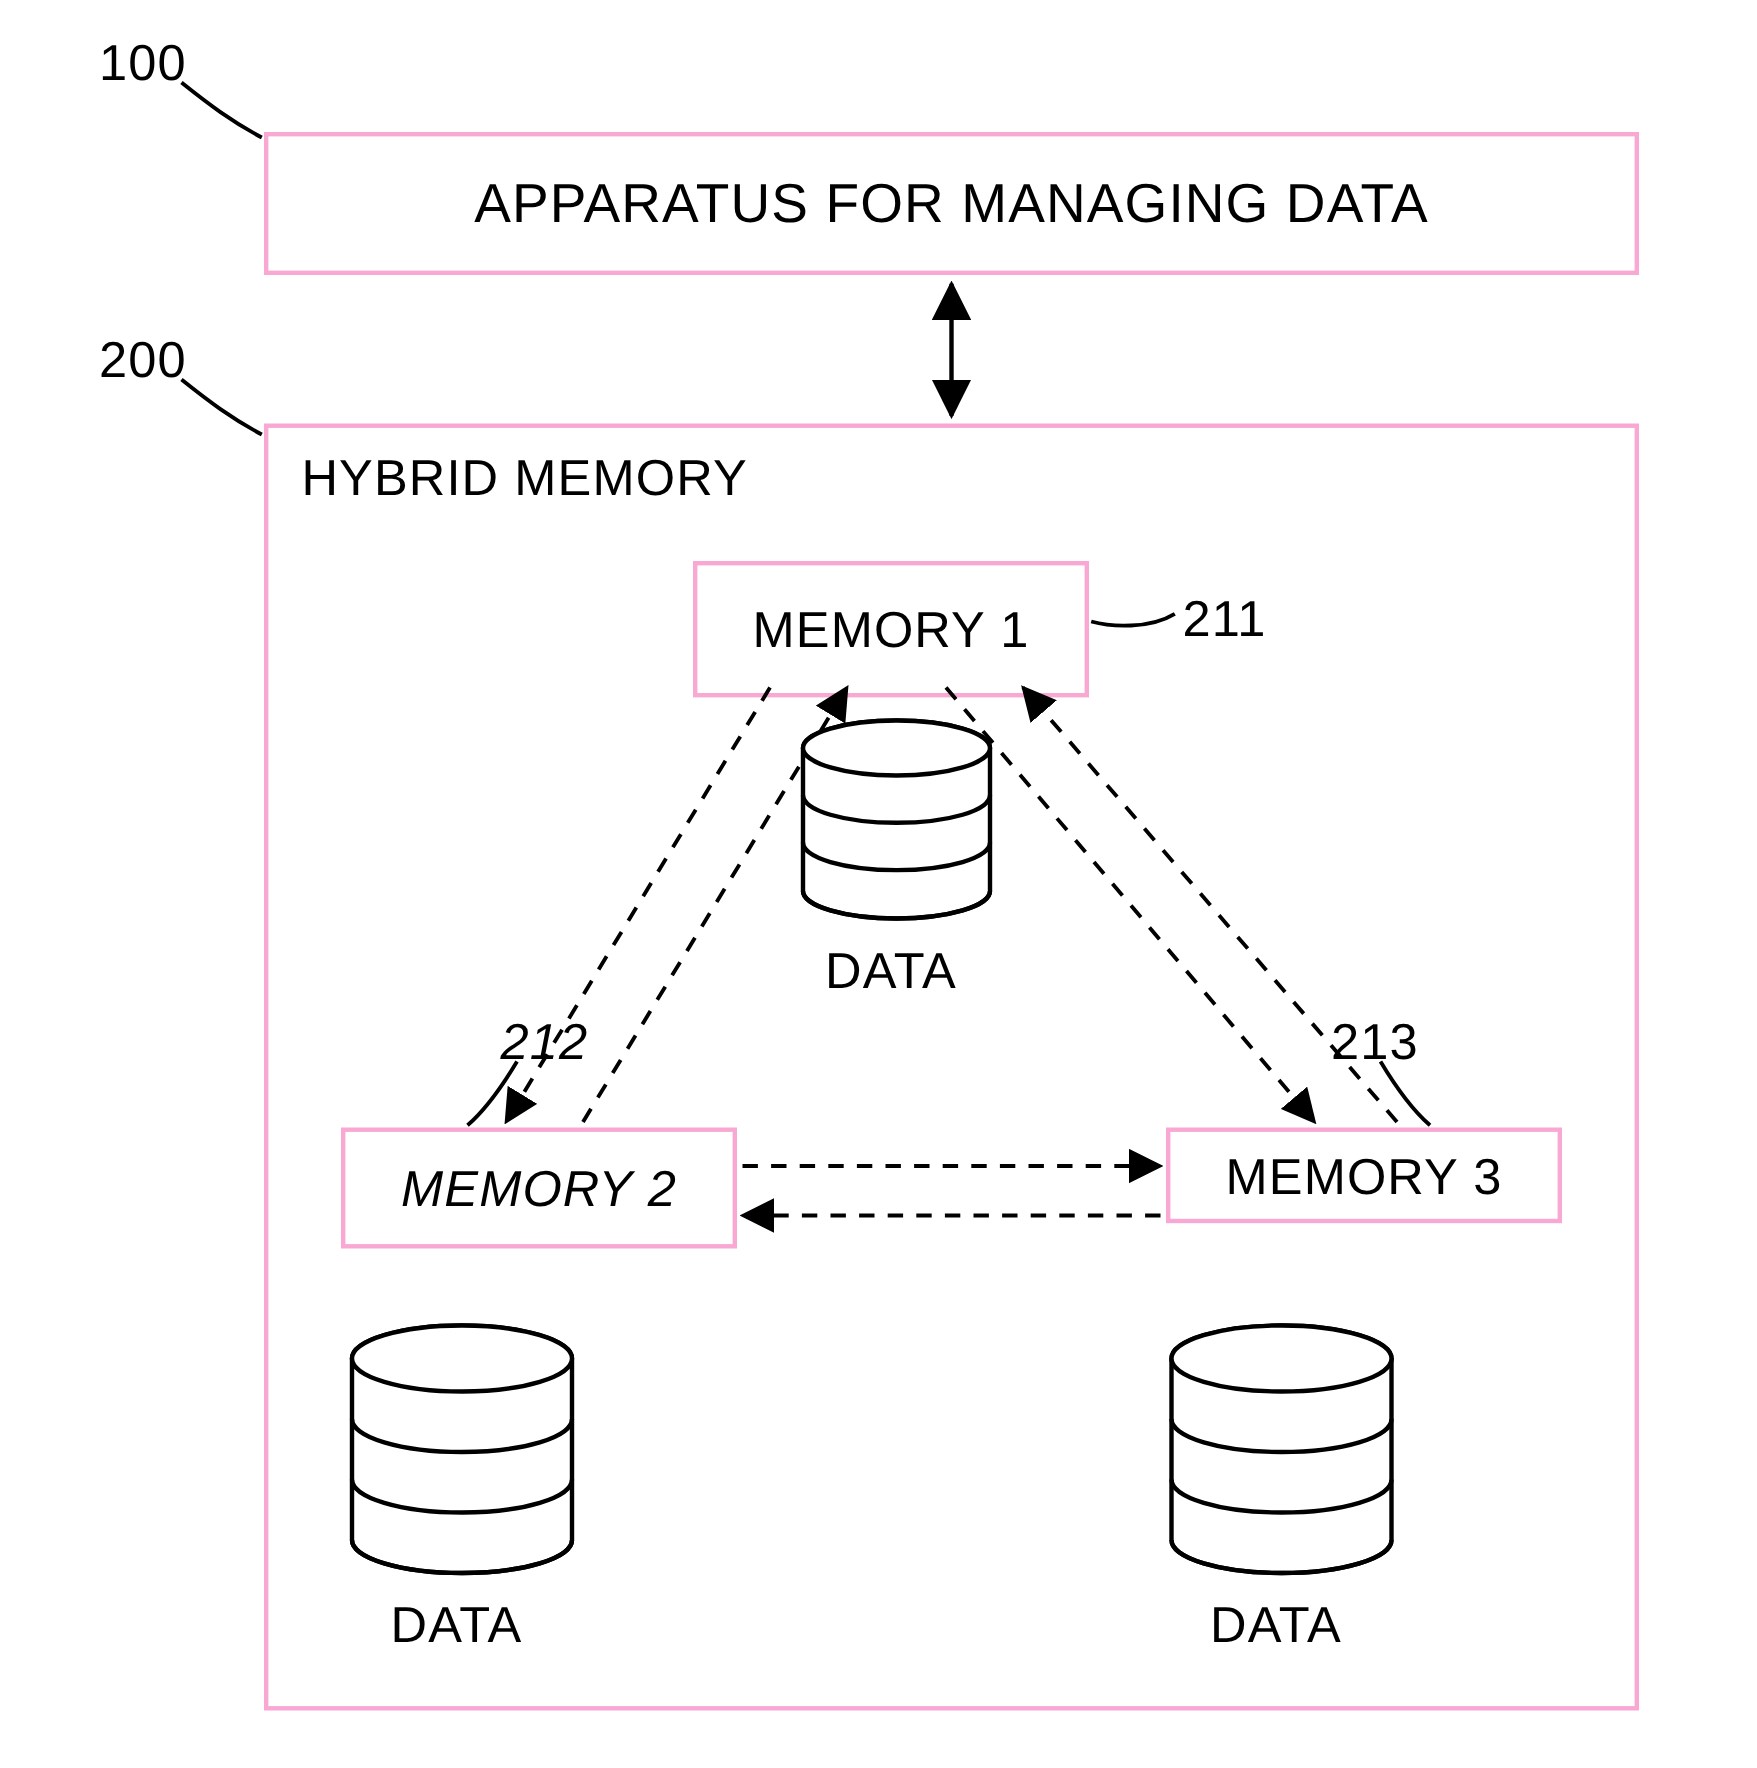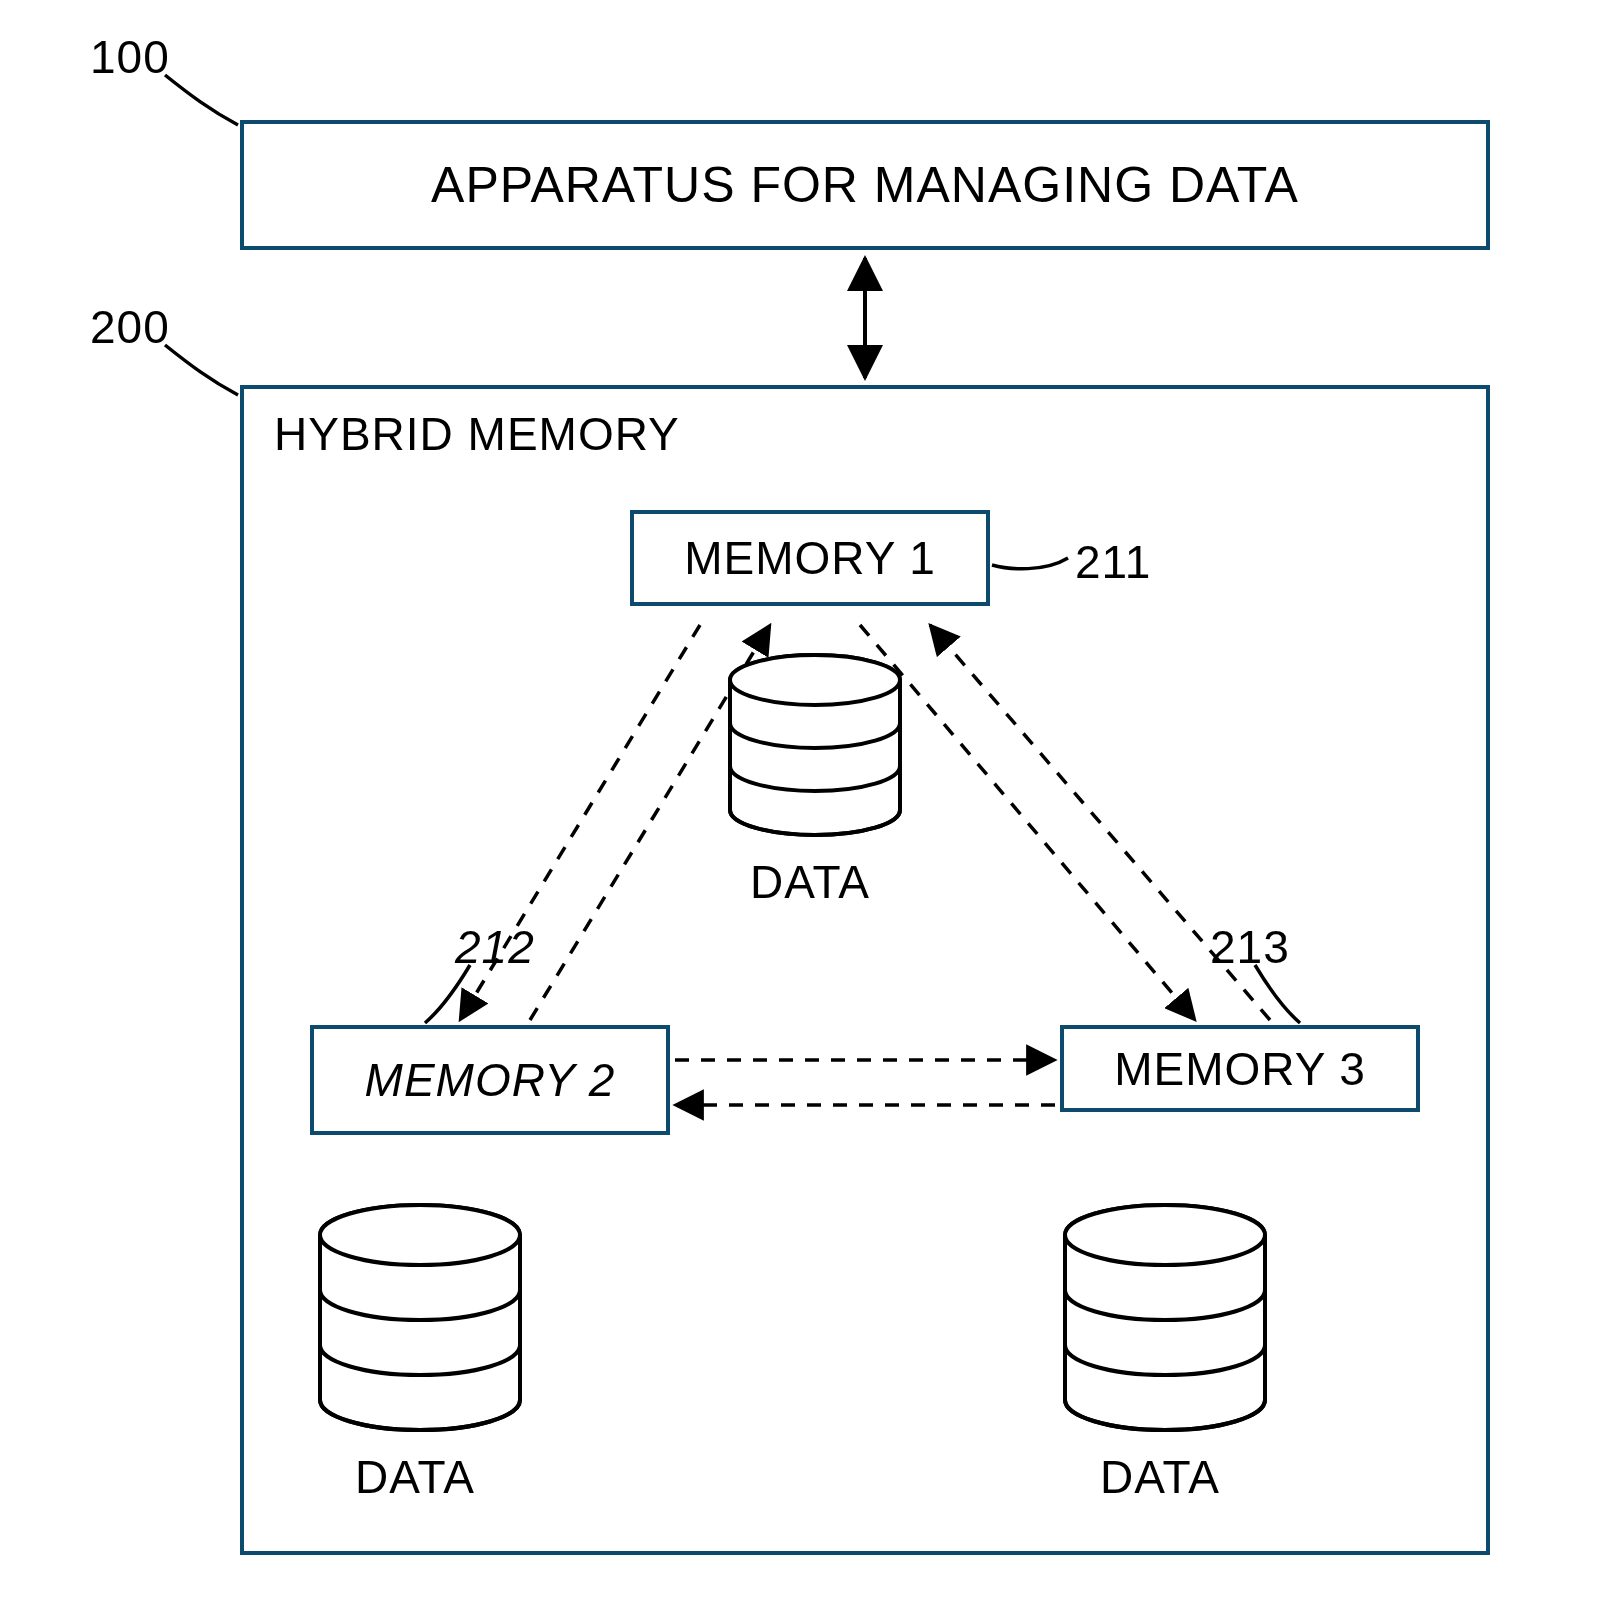--- a/index.html
+++ b/index.html
@@ -10,21 +10,21 @@
   .canvas {
     position: relative;
     width: 1597px;
     height: 1607px;
     background: #fff;
     font-family: "Malgun Gothic", "Segoe UI", Arial, sans-serif;
     color: #000;
   }
   .box {
     position: absolute;
-    border: 4px solid #0c4a6e;
+    border: 4px solid #f9a8d4;
     background: #fff;
     box-sizing: border-box;
     display: flex;
     align-items: center;
     justify-content: center;
     text-align: center;
   }
   .box-label { font-size: 46px; letter-spacing: 1px; }
   .box-label-big { font-size: 50px; letter-spacing: 1px; }
   .corner-label {
@@ -60,21 +60,21 @@
   <div class="box" style="left:240px; top:120px; width:1250px; height:130px;">
     <span class="box-label-big">APPARATUS FOR MANAGING DATA</span>
   </div>
 
   <div class="ref-label" style="left:90px; top:300px;">200</div>
 
   <div class="box" style="left:240px; top:385px; width:1250px; height:1170px; justify-content:flex-start; align-items:flex-start;">
     <span class="corner-label" style="left:30px; top:18px;">HYBRID MEMORY</span>
   </div>
 
-  <div class="box" style="left:630px; top:510px; width:360px; height:96px;">
+  <div class="box" style="left:630px; top:510px; width:360px; height:124px;">
     <span class="box-label">MEMORY 1</span>
   </div>
   <div class="ref-label" style="left:1075px; top:535px;">211</div>
 
   <div class="box" style="left:310px; top:1025px; width:360px; height:110px;font-style:italic;">
     <span class="box-label">MEMORY 2</span>
   </div>
   <div class="ref-label" style="left:455px; top:920px;font-style:italic;">212</div>
 
   <div class="box" style="left:1060px; top:1025px; width:360px; height:87px;">

